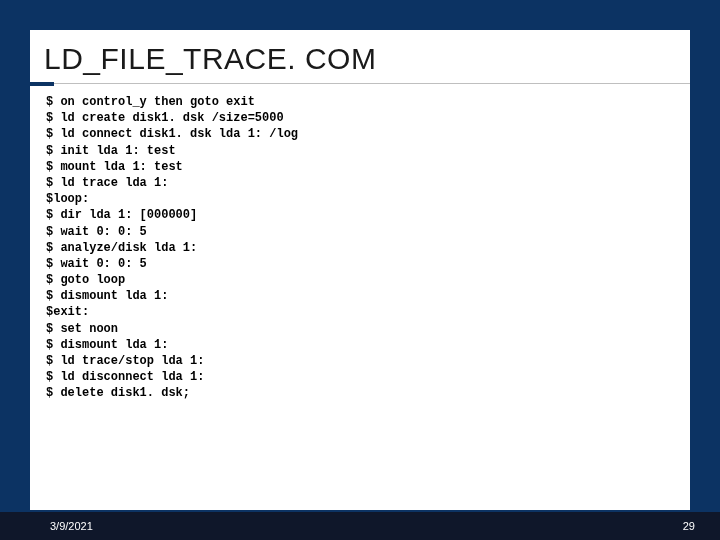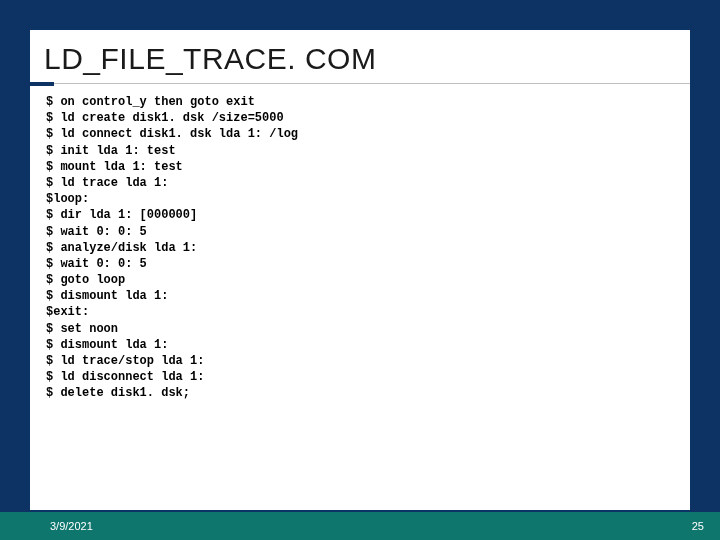--- a/index.html
+++ b/index.html
@@ -64,25 +64,25 @@
       font-weight: bold;
       color: #000000;
       white-space: pre;
     }
     .footer {
       position: absolute;
       left: 0;
       right: 0;
       bottom: 0;
       height: 28px;
-      background: #0f766e;
+      background: #0f172a;
       display: flex;
       justify-content: space-between;
       align-items: center;
-      padding: 0 16px 0 50px;
+      padding: 0 25px 0 50px;
     }
     .footer-date {
       color: #ffffff;
       font-size: 11px;
       font-family: Arial, sans-serif;
     }
     .footer-page {
       color: #ffffff;
       font-size: 11px;
       font-family: Arial, sans-serif;
@@ -115,14 +115,14 @@
 $exit:
 $ set noon
 $ dismount lda 1:
 $ ld trace/stop lda 1:
 $ ld disconnect lda 1:
 $ delete disk1. dsk;</div>
 </div>
 
 <div class="footer">
   <span class="footer-date">3/9/2021</span>
-  <span class="footer-page">25</span>
+  <span class="footer-page">29</span>
 </div>
 
 </body></html>

